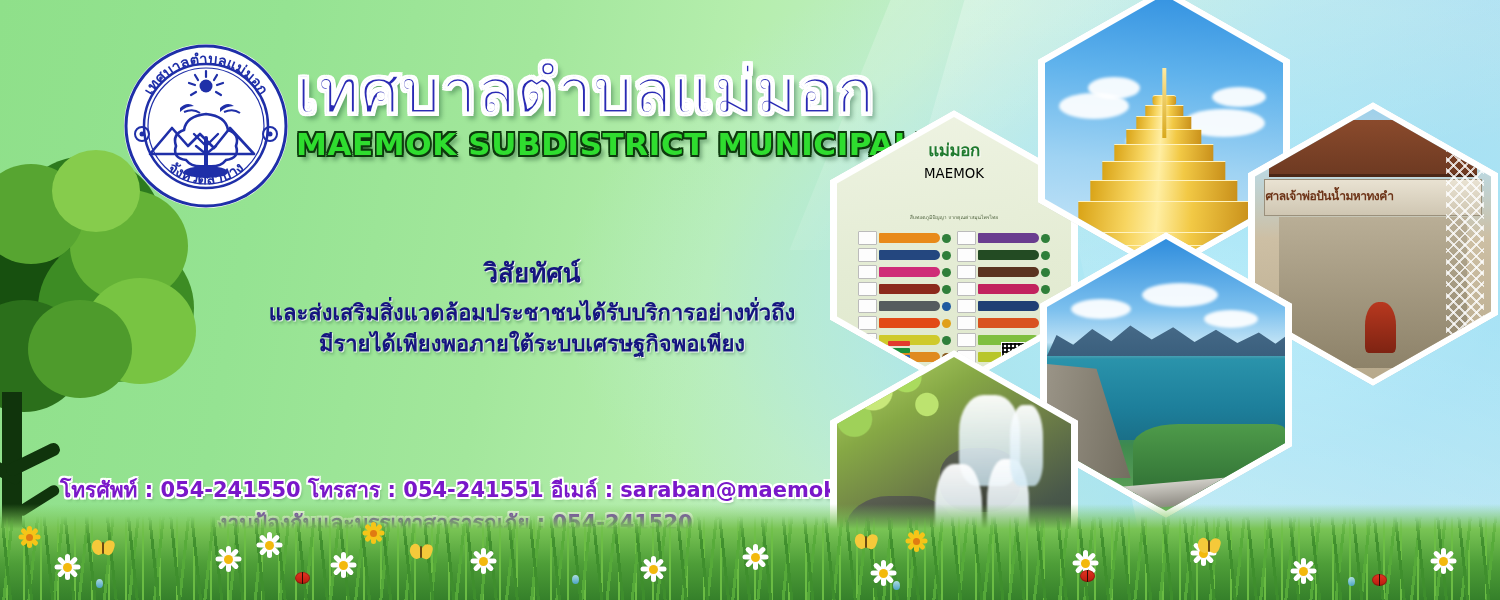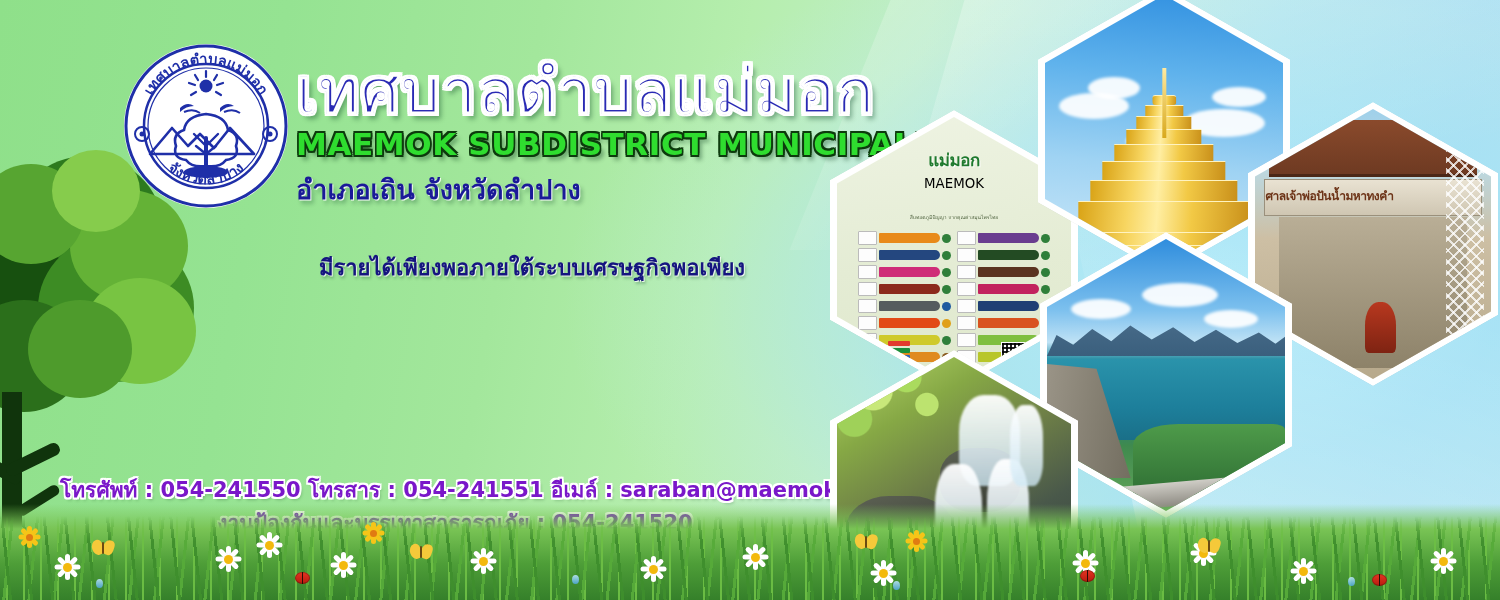--- a/index.html
+++ b/index.html
@@ -114,21 +114,20 @@
   #hex-shrine{left:458px;top:120px;width:250px;height:284px;}
   #hex-dam{left:250px;top:250px;width:252px;height:286px;}
   #hex-waterfall{left:40px;top:368px;width:248px;height:282px;}
 
   
   .poster{position:absolute;inset:0;background:linear-gradient(175deg,#eef3e2,#e4ecd4 55%,#dfe8cc);}
   .poster .plogo{position:absolute;left:50%;top:7%;transform:translateX(-50%);text-align:center;}
   .poster .pmark{
     font-size:17px;font-weight:700;color:#1f7a2e;letter-spacing:-0.5px;
     text-shadow:1px 1px 0 #fff;
-    margin-top:10px;
   }
   .poster .ptitle{
     position:absolute;left:0;right:0;top:28%;text-align:center;
     font-size:14px;font-weight:700;color:#15512a;text-shadow:1px 1px 0 #fff;
   }
   .poster .psub{
     position:absolute;left:0;right:0;top:36%;text-align:center;
     font-size:5px;color:#4a5e3a;
   }
   .poster .grid{
@@ -308,24 +307,25 @@
       </text>
       <text font-family="'DejaVu Sans','Liberation Sans',sans-serif" font-size="14.5" font-weight="bold" fill="#1f2fa8">
         <textPath href="#arcBot" startOffset="50%" text-anchor="middle">จังหวัดลำปาง</textPath>
       </text>
     </svg>
   </div>
 
   <div class="head">
     <div class="th-title">เทศบาลตำบลแม่มอก</div>
     <div class="en-title">MAEMOK SUBDISTRICT MUNICIPALITY</div>
-    <div class="sub-title">อำเภอเถิน จังหวัดลำปาง</div>
   </div>
 
   <div class="vision">
+    <div class="v-head">วิสัยทัศน์</div>
+    <div class="v-line">และส่งเสริมสิ่งแวดล้อมประชาชนได้รับบริการอย่างทั่วถึง</div>
     <div class="v-line">มีรายได้เพียงพอภายใต้ระบบเศรษฐกิจพอเพียง</div>
   </div>
 
   <div class="contact">
     <div class="c-line">โทรศัพท์ : 054-241550  โทรสาร : 054-241551 อีเมล์ : saraban@maemok.go.th</div>
     <div class="c-line second">งานป้องกันและบรรเทาสาธารณภัย : 054-241520</div>
   </div>
 
   <div class="hexes">
 

